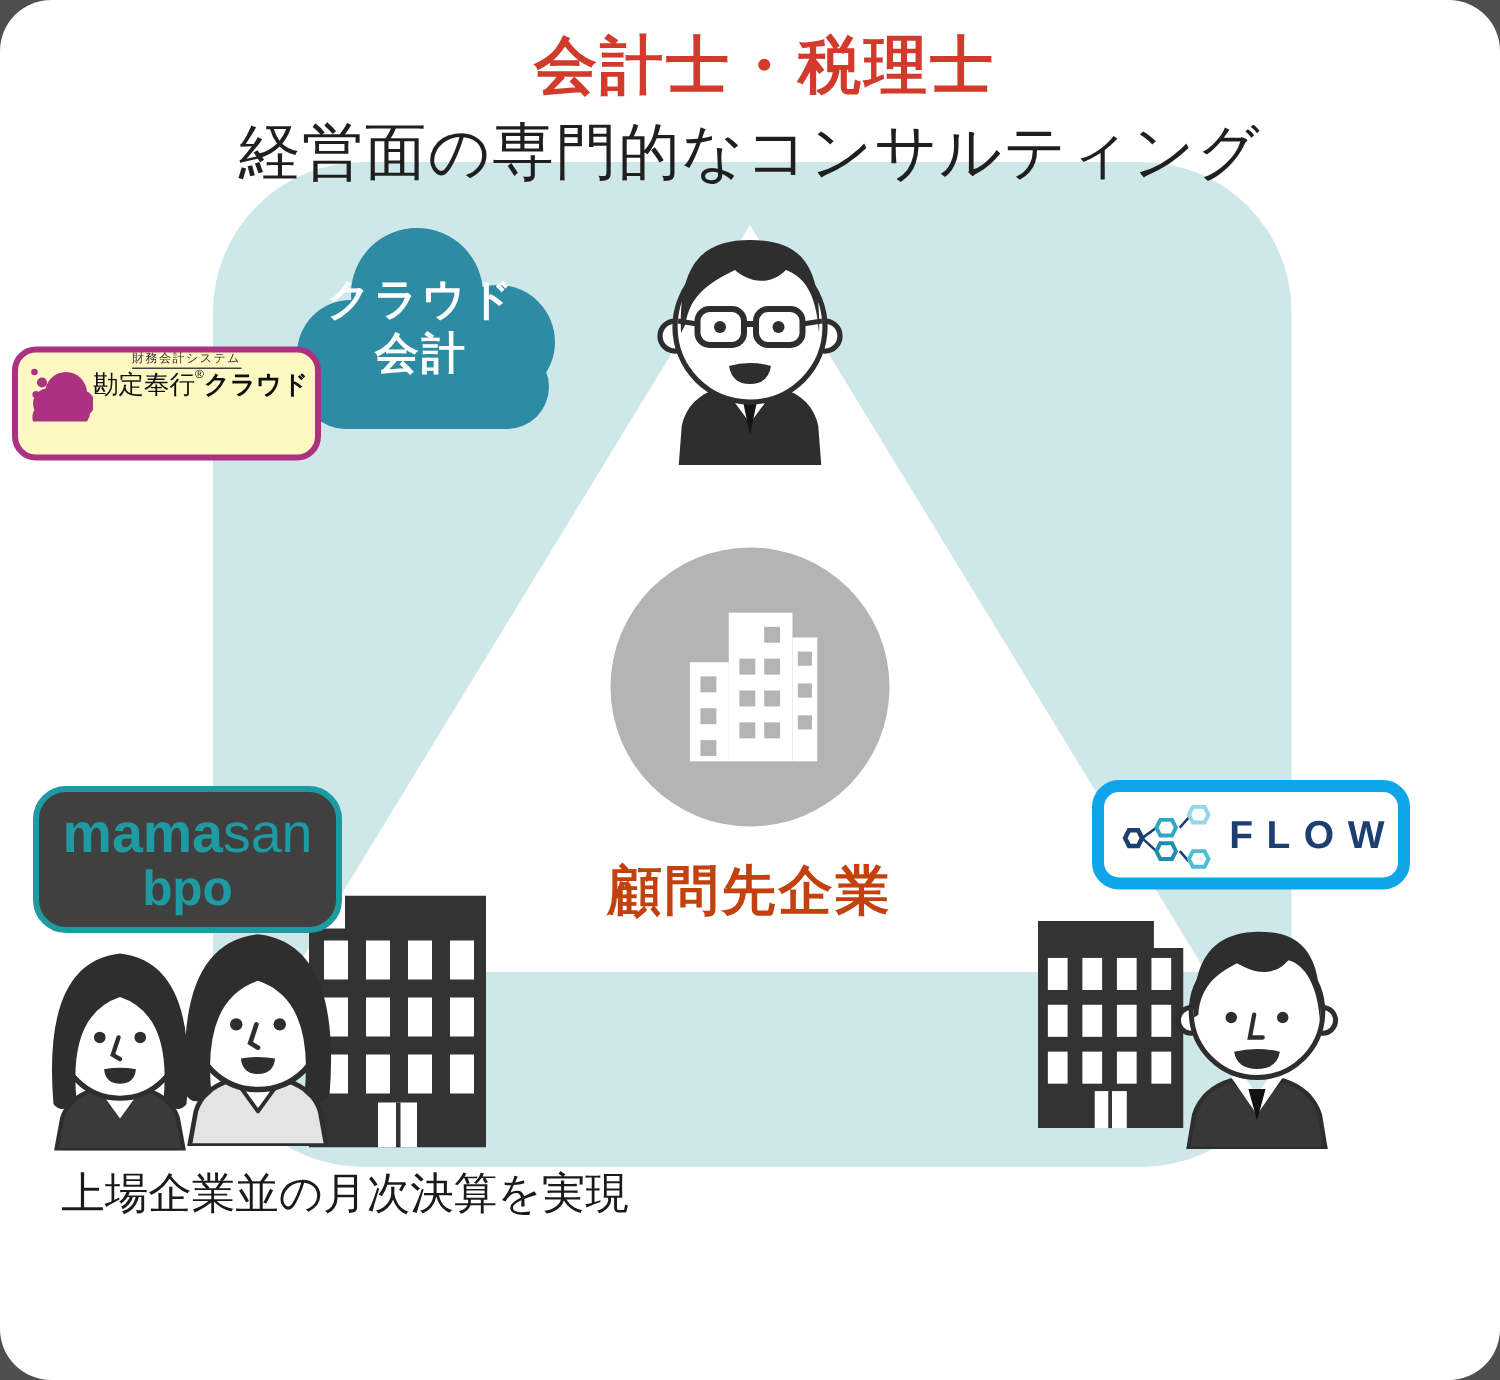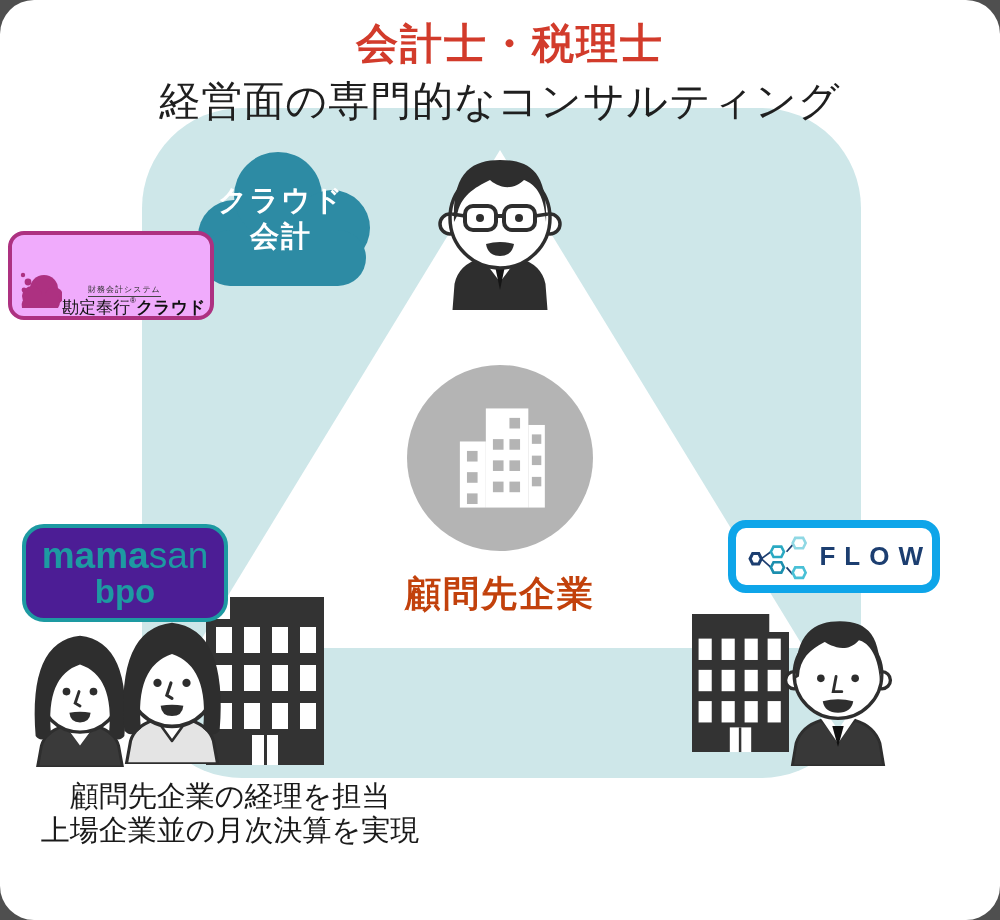--- a/index.html
+++ b/index.html
@@ -28,36 +28,36 @@
     font-size:41px;font-weight:500;color:#1f1f1f;letter-spacing:1px;
   }
   
   .cloud-svg{left:182px;top:144px;width:200px;height:160px;}
   .cloud-text{
     left:196px;top:182px;width:170px;text-align:center;
     color:#fff;font-weight:800;font-size:29px;line-height:1.25;letter-spacing:2px;
   }
   
   .kanjo-badge{
-    left:8px;top:231px;width:206px;height:89px;background:#f0abfc;
+    left:8px;top:231px;width:206px;height:76px;background:#fef9c3;
     border:4px solid #ad3181;border-radius:16px;
-    display:flex;align-items:flex-end;padding-left:4px;box-sizing:border-box;
+    display:flex;align-items:flex-start;padding-left:4px;box-sizing:border-box;
   }
   .kanjo-texts{display:flex;flex-direction:column;align-items:flex-start;line-height:1;}
   .kanjo-system{
     font-size:8px;color:#333;letter-spacing:1px;margin:0 0 2px 26px;
     border-bottom:1px solid #444;padding-bottom:2px;
   }
   .kanjo-main{display:flex;align-items:baseline;color:#111;}
   .kanjo-brand{font-size:17px;font-weight:400;letter-spacing:0px;}
   .kanjo-reg{font-size:8px;vertical-align:top;position:relative;top:-10px;}
   .kanjo-suffix{font-size:17px;font-weight:900;}
   
   .mamasan-badge{
-    left:22px;top:524px;width:206px;height:98px;background:#4c1d95;
+    left:22px;top:524px;width:206px;height:98px;background:#404040;
     border:4px solid #1d9aa2;border-radius:22px;
     display:flex;flex-direction:column;align-items:center;justify-content:center;
     color:#1d9aa2;line-height:1.02;box-sizing:border-box;
   }
   .mamasan-l1{font-size:37px;}
   .mamasan-l1 b{font-weight:800;}
   .mamasan-l2{font-size:33px;font-weight:800;}
   
   .flow-badge{
     left:728px;top:520px;width:212px;height:73px;background:#fff;
@@ -277,18 +277,17 @@
         <path d="M31,22 L34,16 L43,16 L46,22 L43,28 L34,28 Z" stroke="#2aa9c2"></path>
         <path d="M31,40 L34,34 L43,34 L46,40 L43,46 L34,46 Z" stroke="#1c8fae"></path>
         <path d="M56,12 L59,6 L68,6 L71,12 L68,18 L59,18 Z" stroke="#8fd8e4"></path>
         <path d="M56,46 L59,40 L68,40 L71,46 L68,52 L59,52 Z" stroke="#49c0d6"></path>
       </g>
     </svg>
     <div class="flow-text">FLOW</div>
   </div>
 
   <div class="abs bpo-block">
-    <div class="role-line">顧問先企業の経理を担当</div>
     <div class="role-line">上場企業並の月次決算を実現</div>
   </div>
 
 
 </div>
 
 </body></html>

